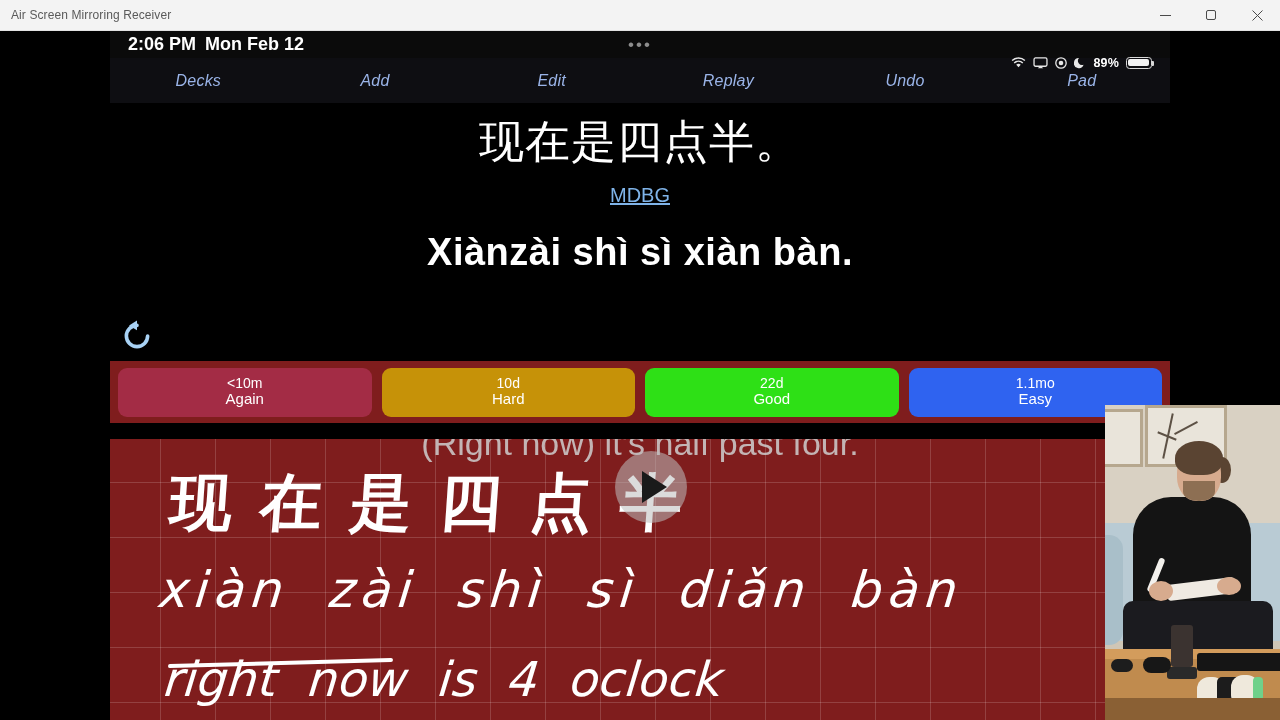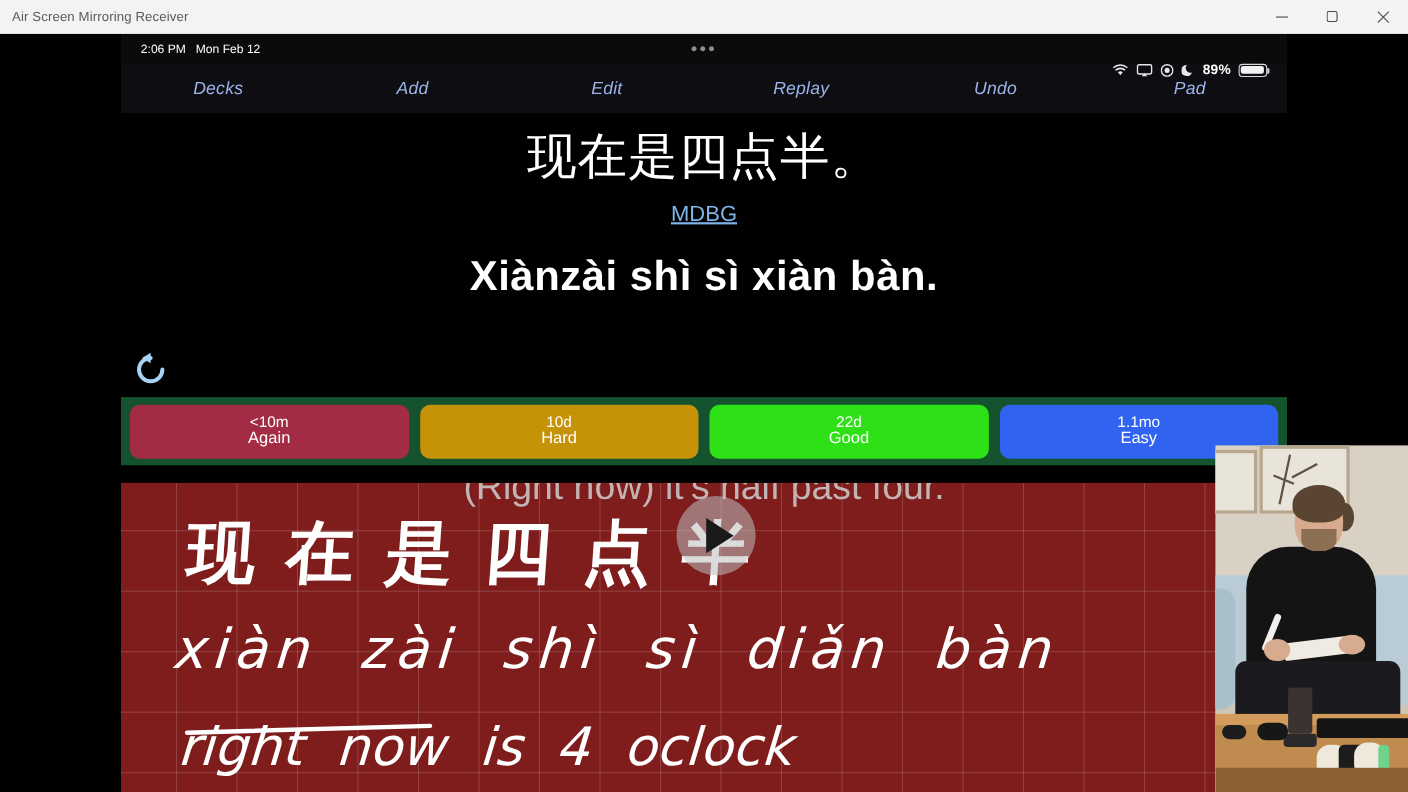--- a/index.html
+++ b/index.html
@@ -34,24 +34,24 @@
     position:absolute; left:110px; top:31px; width:1060px; height:689px;
     background:#000; overflow:hidden;
   }
 
   
   .status-bar{
     position:absolute; left:0; top:0; width:1060px; height:27px;
     display:flex; align-items:center; padding:0 18px; color:#fff;
     background:#0b0b0b;
   }
-  .sb-left{ display:flex; align-items:flex-start; gap:9px; font-size:11px; font-weight:normal; }
+  .sb-left{ display:flex; align-items:flex-start; gap:9px; font-size:18px; font-weight:bold; }
   .sb-dots{ position:absolute; left:0; right:0; text-align:center;
     color:#8d8d8d; font-size:17px; letter-spacing:2px; line-height:1; pointer-events:none;}
-  .sb-right{ margin-left:auto; display:flex; align-items:flex-end; gap:7px; z-index:2;margin-top:36px;}
+  .sb-right{ margin-left:auto; display:flex; align-items:center; gap:7px; z-index:2;margin-top:36px;}
   .sb-pct{ font-size:12.5px; font-weight:bold; letter-spacing:.2px; }
   .batt{
     width:26px; height:12px; border:1.4px solid #d8d8d8; border-radius:3.5px;
     position:relative; display:inline-block;
   }
   .batt::after{ content:""; position:absolute; right:-3.4px; top:3.3px;
     width:2px; height:5px; background:#d8d8d8; border-radius:0 1px 1px 0;}
   .batt i{ position:absolute; left:1.3px; top:1.3px; bottom:1.3px; width:88%;
     background:#f2f2f2; border-radius:2px; display:block; }
 
@@ -80,21 +80,21 @@
   .pinyin{
     margin-top:24px; font-size:38px; font-weight:bold; color:#fff; letter-spacing:.5px;
   }
   .undo-icon{
     position:absolute; left:10px; bottom:8px; width:34px; height:34px; color:#a8d2f5;
   }
 
   
   .answers{
     position:absolute; left:0; top:330px; width:1060px; height:62px;
-    display:flex; align-items:center; gap:10px; padding:0 8px; background:#14532d;
+    display:flex; align-items:center; gap:10px; padding:0 8px; background:#7f1d1d;
   }
   .ans{
     flex:1; height:49px; border-radius:9px; color:#fff;
     display:flex; flex-direction:column; align-items:center; justify-content:center;
     line-height:1.12;
   }
   .ans .t{ font-size:14px; }
   .ans .s{ font-size:15px; }
 
   

